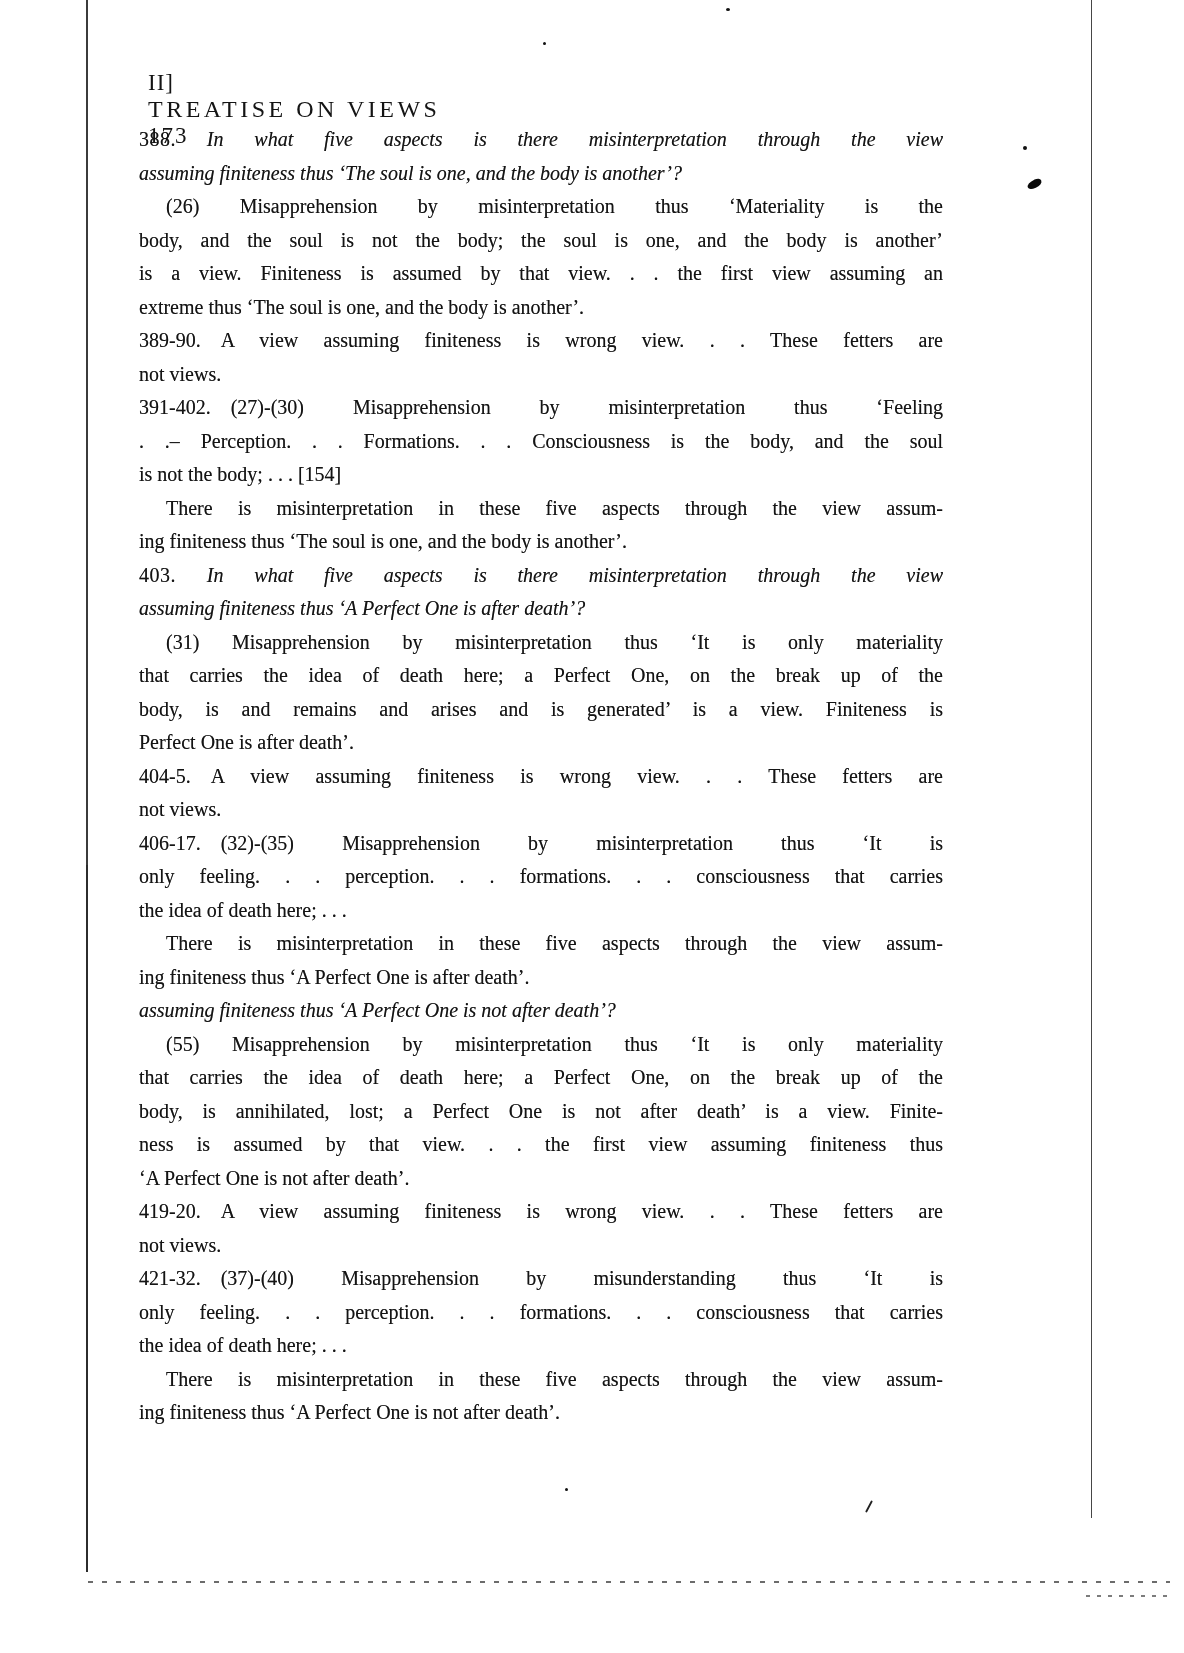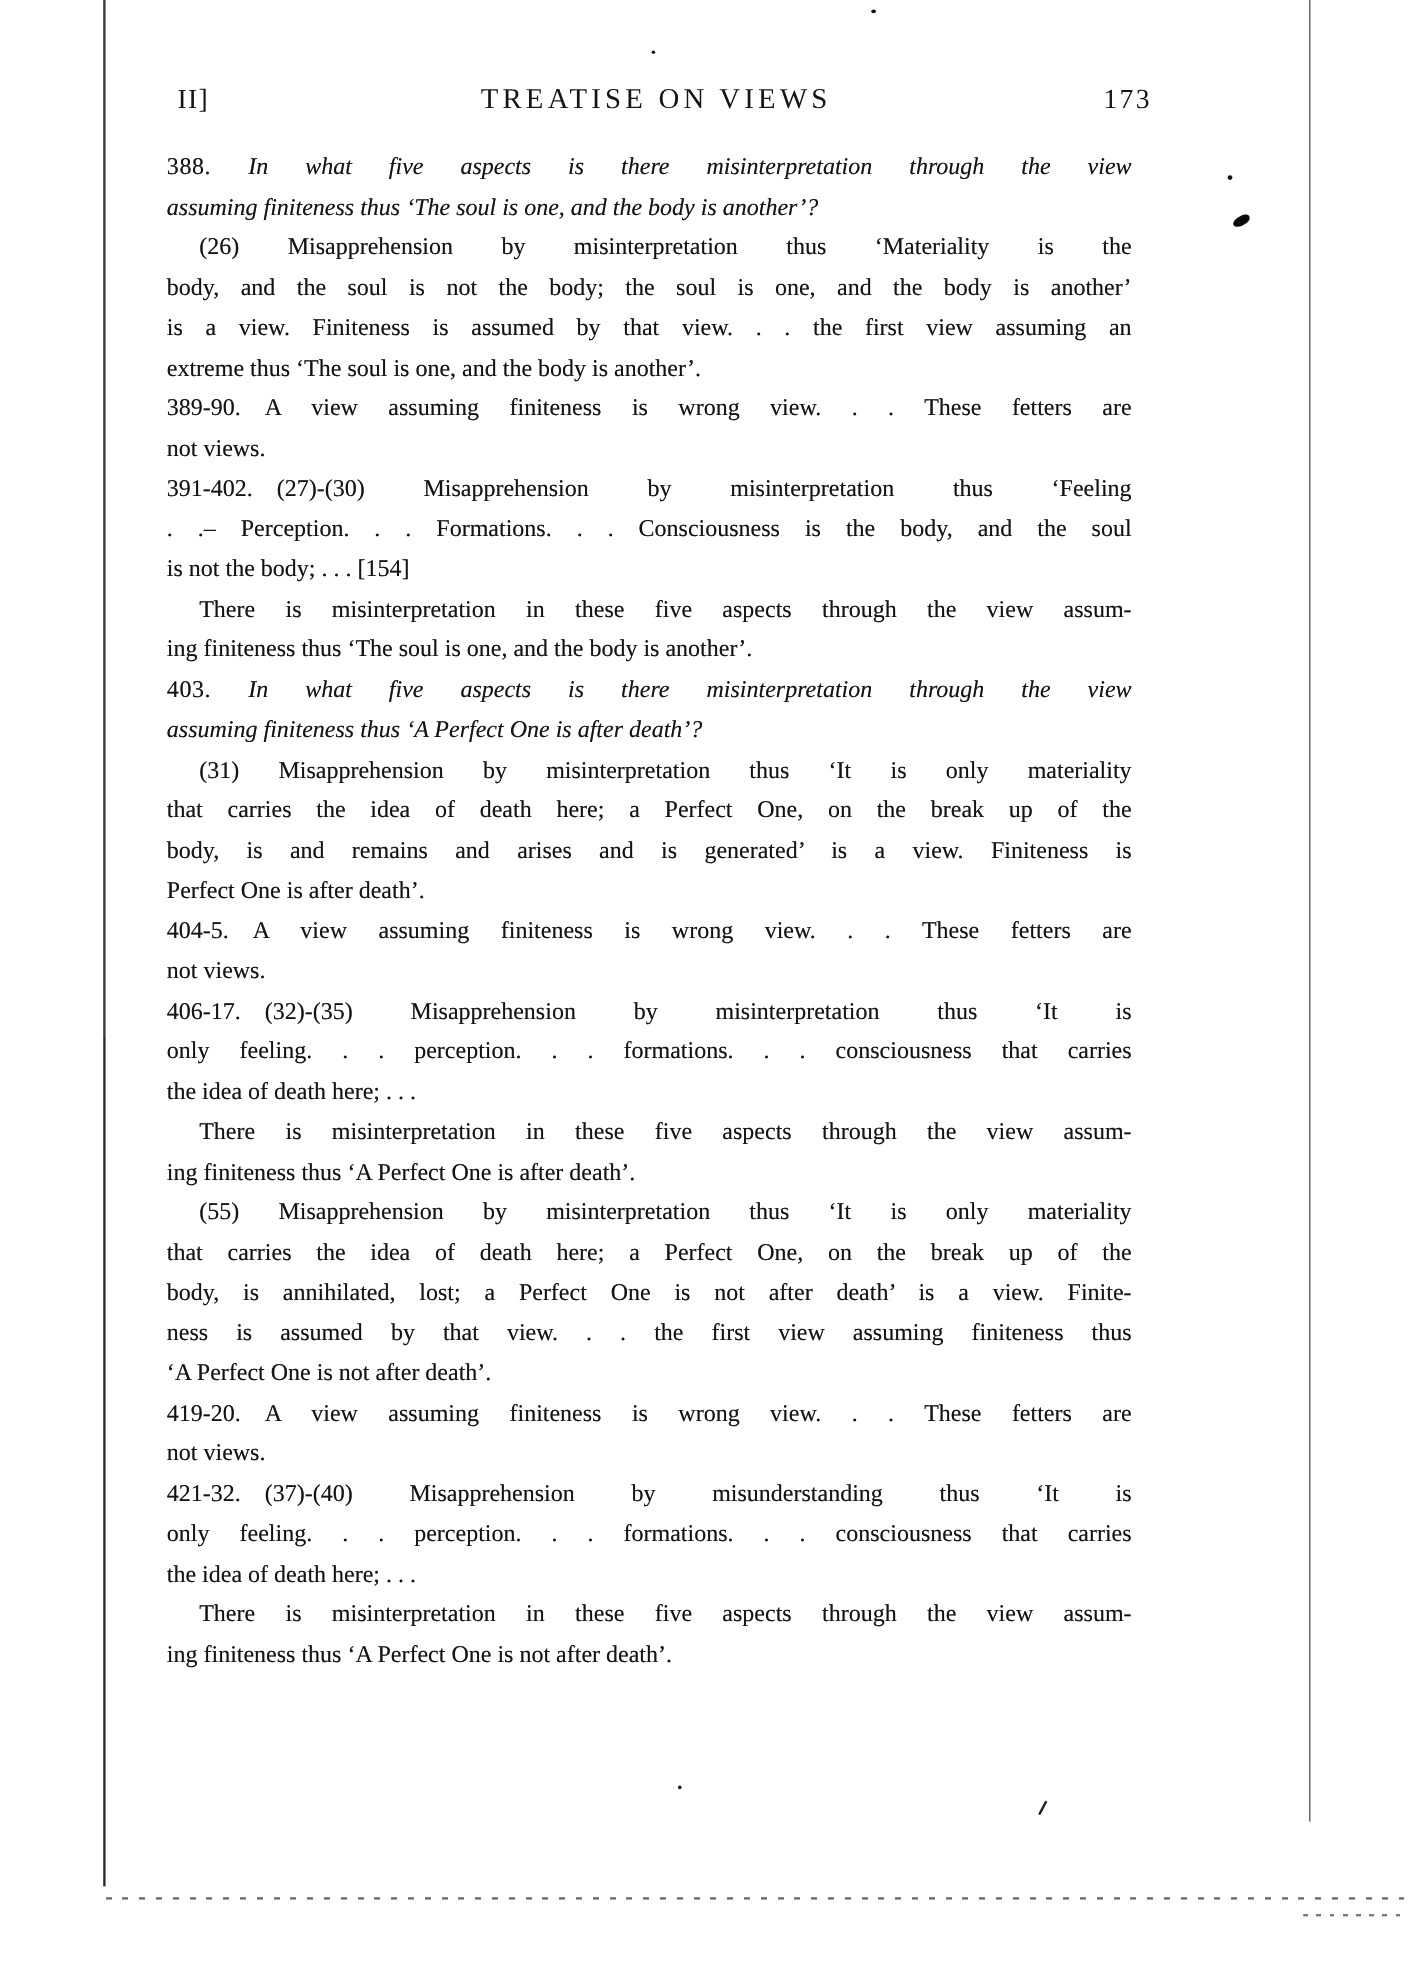--- a/index.html
+++ b/index.html
@@ -29,20 +29,21 @@
   .rule-bottom-2{
     position:absolute;left:1086px;top:1595px;width:88px;height:2px;
     background:repeating-linear-gradient(90deg,#444 0 4px,transparent 4px 11px);
     opacity:.7;
   }
   
   .header{
     position:absolute;left:148px;top:70px;width:812px;height:32px;
     display:flex;align-items:baseline;justify-content:space-between;
     font-size:23px;
+    flex-direction:column;
   }
   .header .h-left{letter-spacing:1px;}
   .header .h-title{letter-spacing:3.5px;font-size:24px;}
   .header .h-right{letter-spacing:2px;}
   
   .page-body{
     position:absolute;left:139px;top:123px;width:804px;
     font-size:20px;line-height:33.5px;
     text-shadow:0 0 .5px rgba(10,10,10,.5);
   }
@@ -124,20 +125,21 @@
     <div class="para">
       <div class="ln just">406-17. (32)-(35) Misapprehension by misinterpretation thus ‘It is</div>
       <div class="ln just">only feeling. . . perception. . . formations. . . consciousness that carries</div>
       <div class="ln last">the idea of death here; . . .</div>
     </div>
     <div class="para">
       <div class="ln just ind">There is misinterpretation in these five aspects through the view assum-</div>
       <div class="ln last">ing finiteness thus ‘A Perfect One is after death’.</div>
     </div>
     <div class="para">
+      <div class="ln last qline">assuming finiteness thus ‘A Perfect One is not after death’?</div>
     </div>
     <div class="para">
       <div class="ln just ind">(55) Misapprehension by misinterpretation thus ‘It is only materiality</div>
       <div class="ln just">that carries the idea of death here; a Perfect One, on the break up of the</div>
       <div class="ln just">body, is annihilated, lost; a Perfect One is not after death’ is a view. Finite-</div>
       <div class="ln just">ness is assumed by that view. . . the first view assuming finiteness thus</div>
       <div class="ln last">‘A Perfect One is not after death’.</div>
     </div>
     <div class="para">
       <div class="ln just">419-20. A view assuming finiteness is wrong view. . . These fetters are</div>

